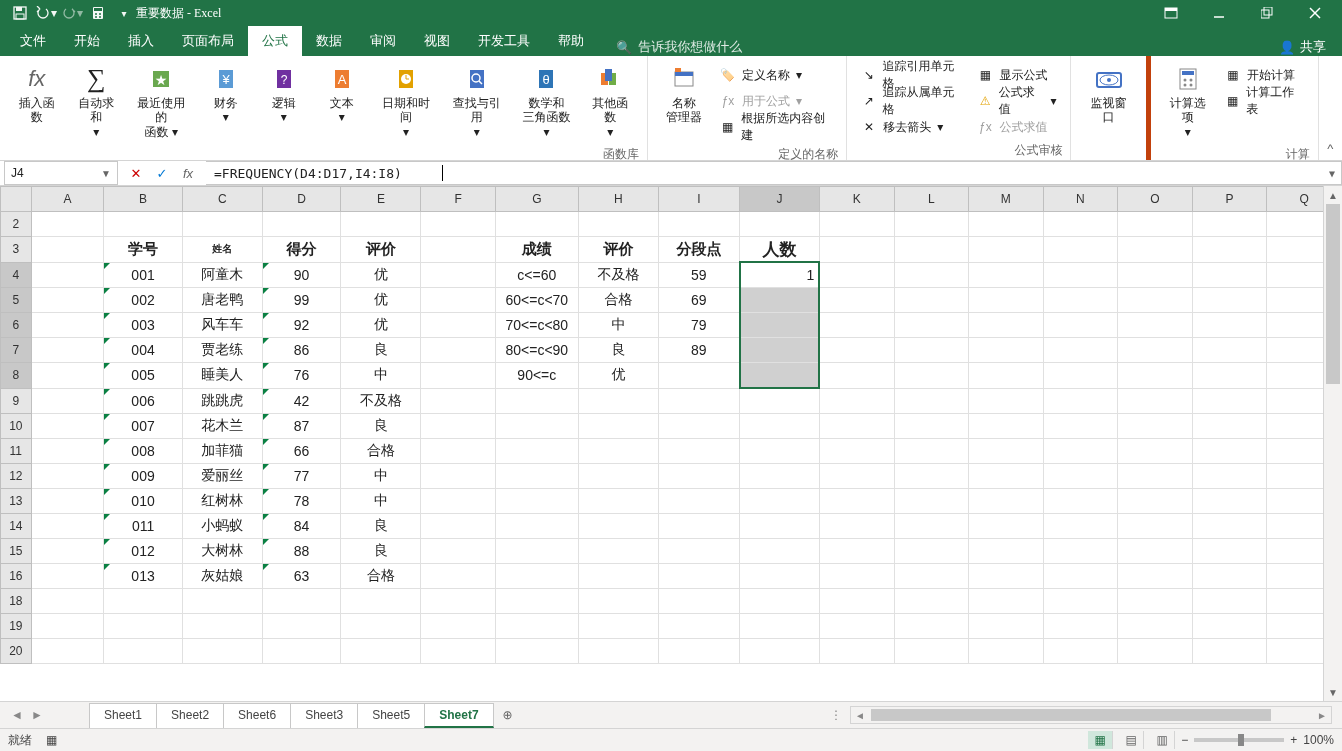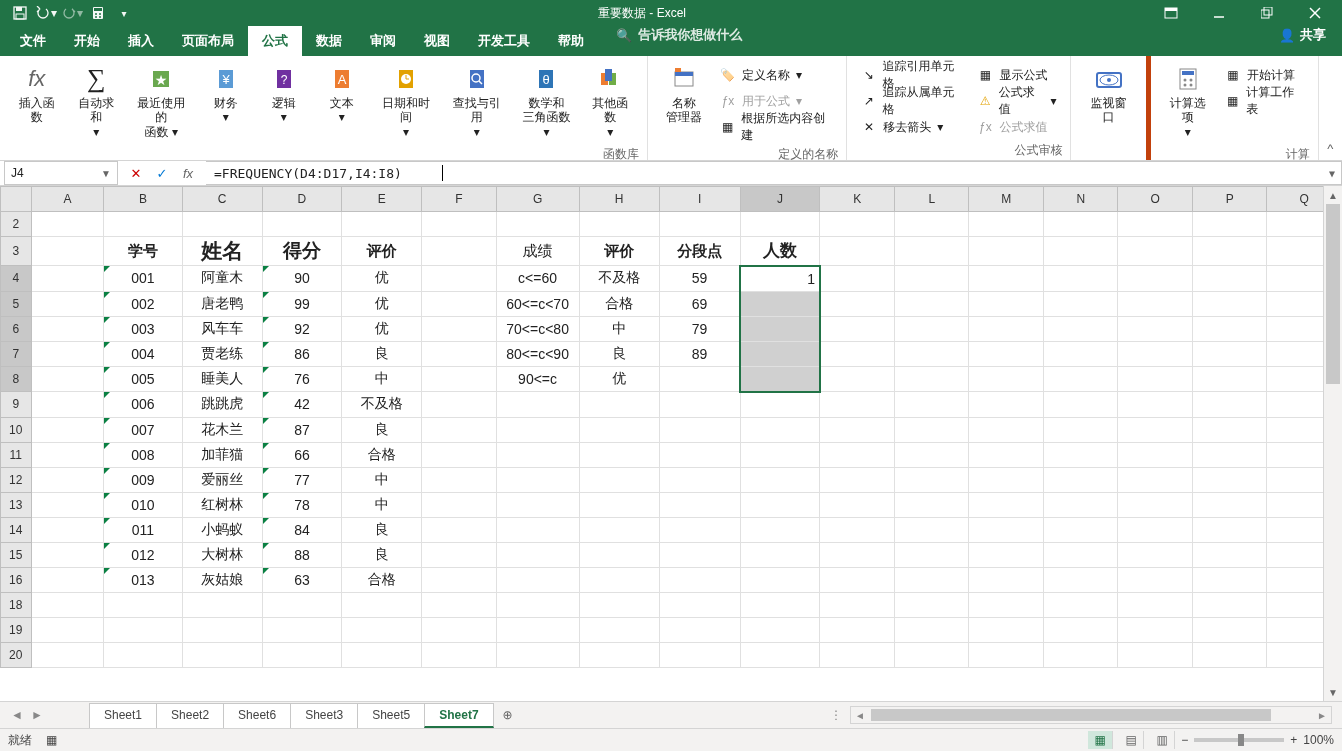--- a/index.html
+++ b/index.html
@@ -15,24 +15,24 @@
     --gray-text:#6a6a6a;
     --light-gray:#f3f2f1;
     --hover-gray:#e5e5e5;
     font-family:"Segoe UI","Microsoft YaHei",sans-serif;
   }
   html,body{margin:0;padding:0;height:100%;overflow:hidden;background:#fff;color:#222;font-size:13px;}
   .app{display:flex;flex-direction:column;height:751px;width:1342px;}
   .titlebar{background:var(--titlebar-bg);height:26px;display:flex;align-items:center;color:#fff;font-size:12px;}
   .qat{display:flex;align-items:center;gap:2px;padding-left:8px;}
   .qat .qat-item{width:24px;height:22px;display:flex;align-items:center;justify-content:center;opacity:.95;}
-  .title-text{flex:1;text-align:center;}
+  .title-text{flex:1;text-align:left;font-family:Liberation Serif, serif;}
   .win-controls{display:flex;align-items:center;gap:2px;padding-right:4px;}
   .win-btn{width:46px;height:26px;display:flex;align-items:center;justify-content:center;color:#fff;}
-  .ribbon-tabs{background:var(--titlebar-bg);height:30px;display:flex;align-items:flex-start;padding-left:6px;font-weight:bold;}
+  .ribbon-tabs{background:var(--titlebar-bg);height:30px;display:flex;align-items:flex-end;padding-left:6px;}
   .tab{color:#fff;padding:6px 14px 6px;font-size:13px;cursor:default;}
   .tab.active{background:#fff;color:#217346;}
   .tell-me{flex:1;display:flex;align-items:center;gap:6px;color:#fff;opacity:.85;padding-left:18px;font-size:13px;}
   .tell-me .search-ico{opacity:.9}
   .share{color:#fff;padding:0 16px;font-size:13px;display:flex;align-items:center;gap:4px;}
   .ribbon{background:#fff;border-bottom:1px solid #d4d4d4;height:104px;display:flex;}
   .group{display:flex;flex-direction:column;border-right:1px solid #e1e1e1;padding:4px 8px 0;}
   .group-content{flex:1;display:flex;align-items:flex-start;gap:2px;}
   .group-label{text-align:right;font-size:12px;color:#666;padding:2px 0 4px;}
   .big-btn{display:flex;flex-direction:column;align-items:center;justify-content:flex-start;width:auto;min-width:44px;padding:2px 6px;height:80px;}
@@ -432,25 +432,25 @@
               <td class="cell col-M"></td>
               <td class="cell col-N"></td>
               <td class="cell col-O"></td>
               <td class="cell col-P"></td>
               <td class="cell col-Q"></td>
             </tr>
             <tr>
               <td class="rowh">3</td>
               <td class="cell col-A center" style="font-weight:bold;font-size:15px;"></td>
               <td class="cell col-B center" style="font-weight:bold;font-size:15px;">学号</td>
-              <td class="cell col-C center" style="font-weight:bold;font-size:21px;">姓名</td>
-              <td class="cell col-D center" style="font-weight:bold;font-size:19px;">得分</td>
+              <td class="cell col-C center" style="font-weight:bold;font-size:10px;">姓名</td>
+              <td class="cell col-D center" style="font-weight:bold;font-size:15px;">得分</td>
               <td class="cell col-E center" style="font-weight:bold;font-size:15px;">评价</td>
               <td class="cell col-F center" style="font-weight:bold;font-size:15px;"></td>
-              <td class="cell col-G center" style="font-weight:normal;font-size:15px;">成绩</td>
+              <td class="cell col-G center" style="font-weight:bold;font-size:15px;">成绩</td>
               <td class="cell col-H center" style="font-weight:bold;font-size:15px;">评价</td>
               <td class="cell col-I center" style="font-weight:bold;font-size:15px;">分段点</td>
               <td class="cell col-J center" style="font-weight:bold;font-size:17px;">人数</td>
               <td class="cell col-K center" style="font-weight:bold;font-size:15px;"></td>
               <td class="cell col-L center" style="font-weight:bold;font-size:15px;"></td>
               <td class="cell col-M center" style="font-weight:bold;font-size:15px;"></td>
               <td class="cell col-N center" style="font-weight:bold;font-size:15px;"></td>
               <td class="cell col-O center" style="font-weight:bold;font-size:15px;"></td>
               <td class="cell col-P center" style="font-weight:bold;font-size:15px;"></td>
               <td class="cell col-Q center" style="font-weight:bold;font-size:15px;"></td>

